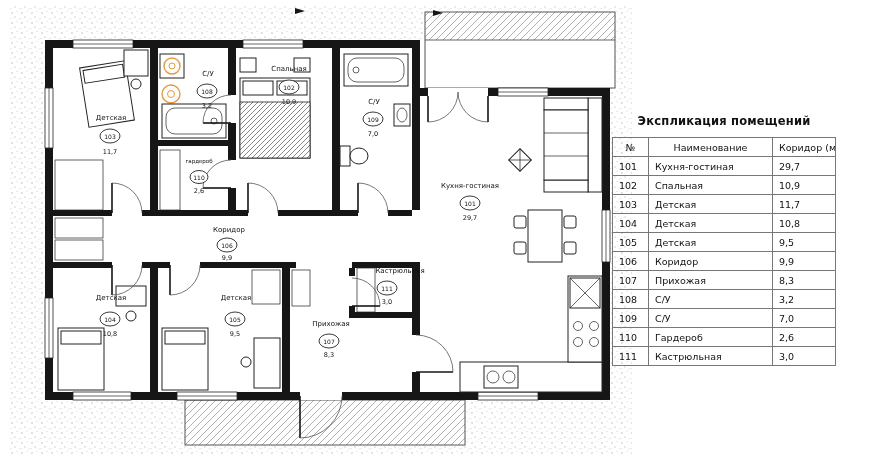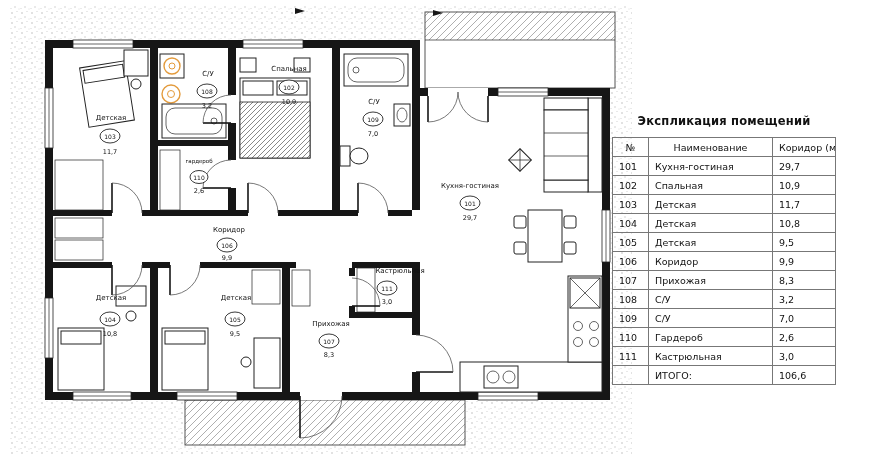--- a/index.html
+++ b/index.html
@@ -438,20 +438,15 @@
     <tr>
       <td>110</td>
       <td>Гардероб</td>
       <td>2,6</td>
     </tr>
     <tr>
       <td>111</td>
       <td>Кастрюльная</td>
       <td>3,0</td>
     </tr>
-    <tr>
-      <td></td>
-      <td>ИТОГО:</td>
-      <td>106,6</td>
-    </tr>
   </tbody>
     </table>
 </div>
 
 </body></html>

